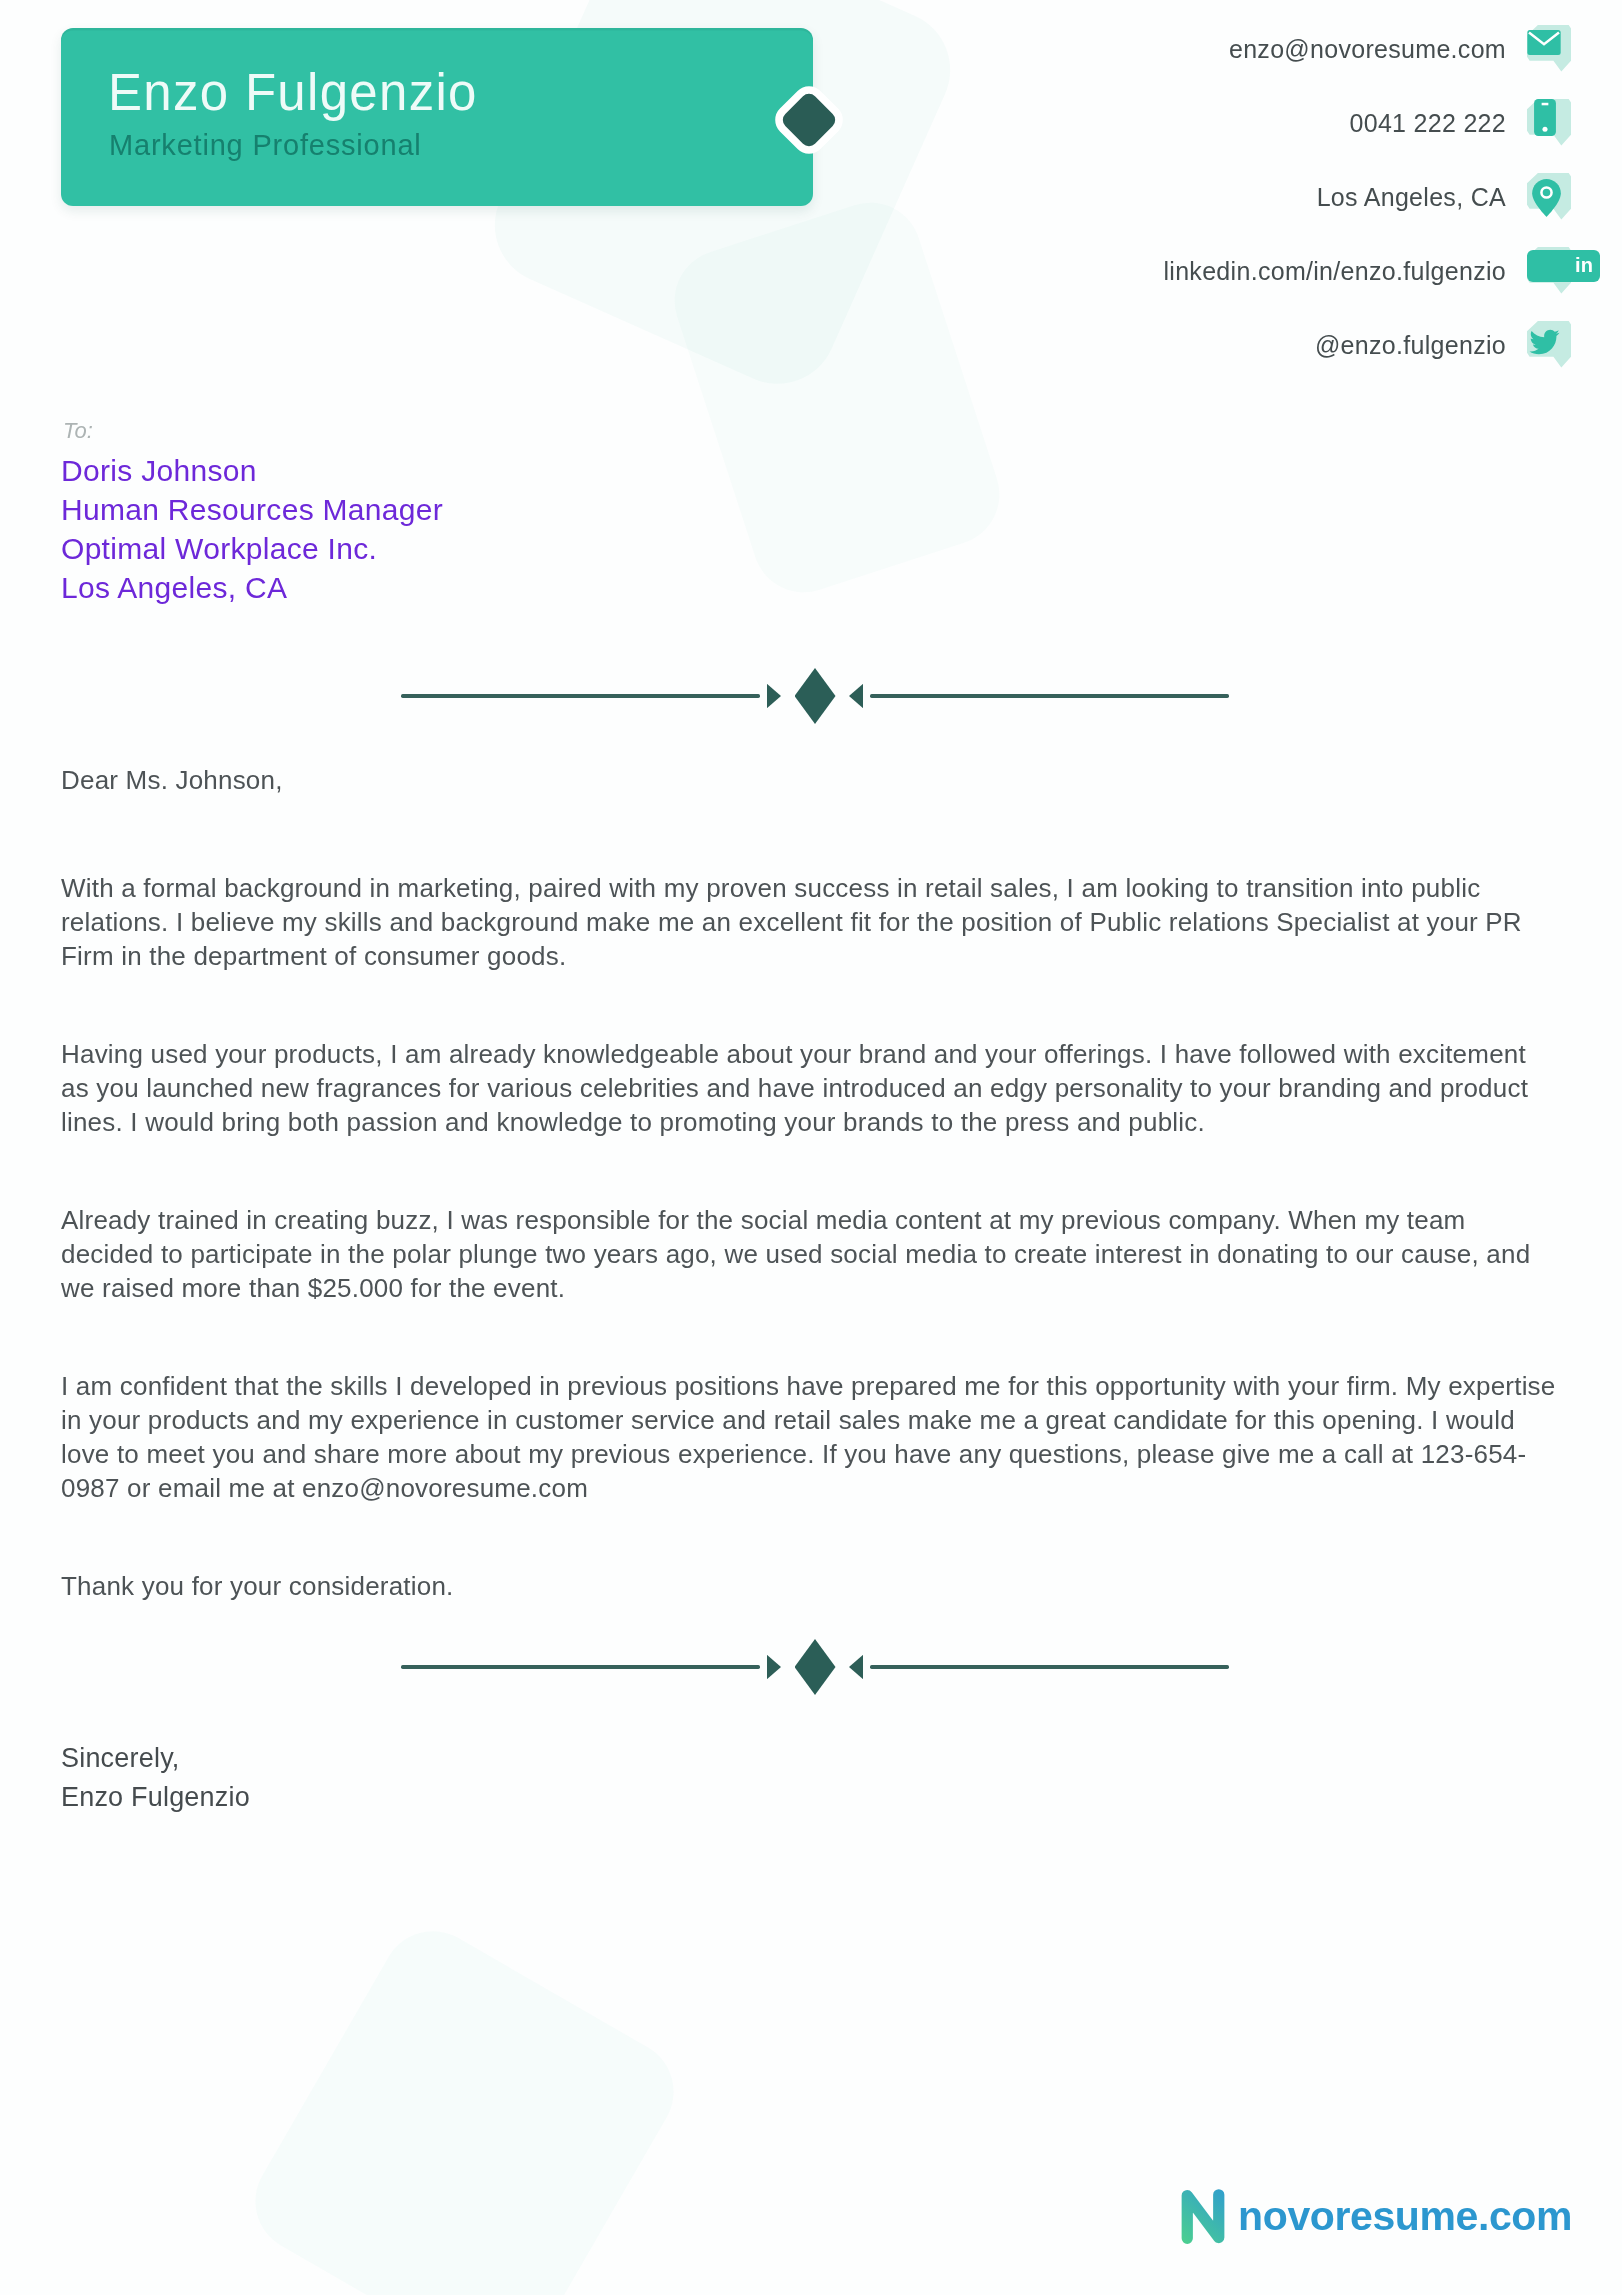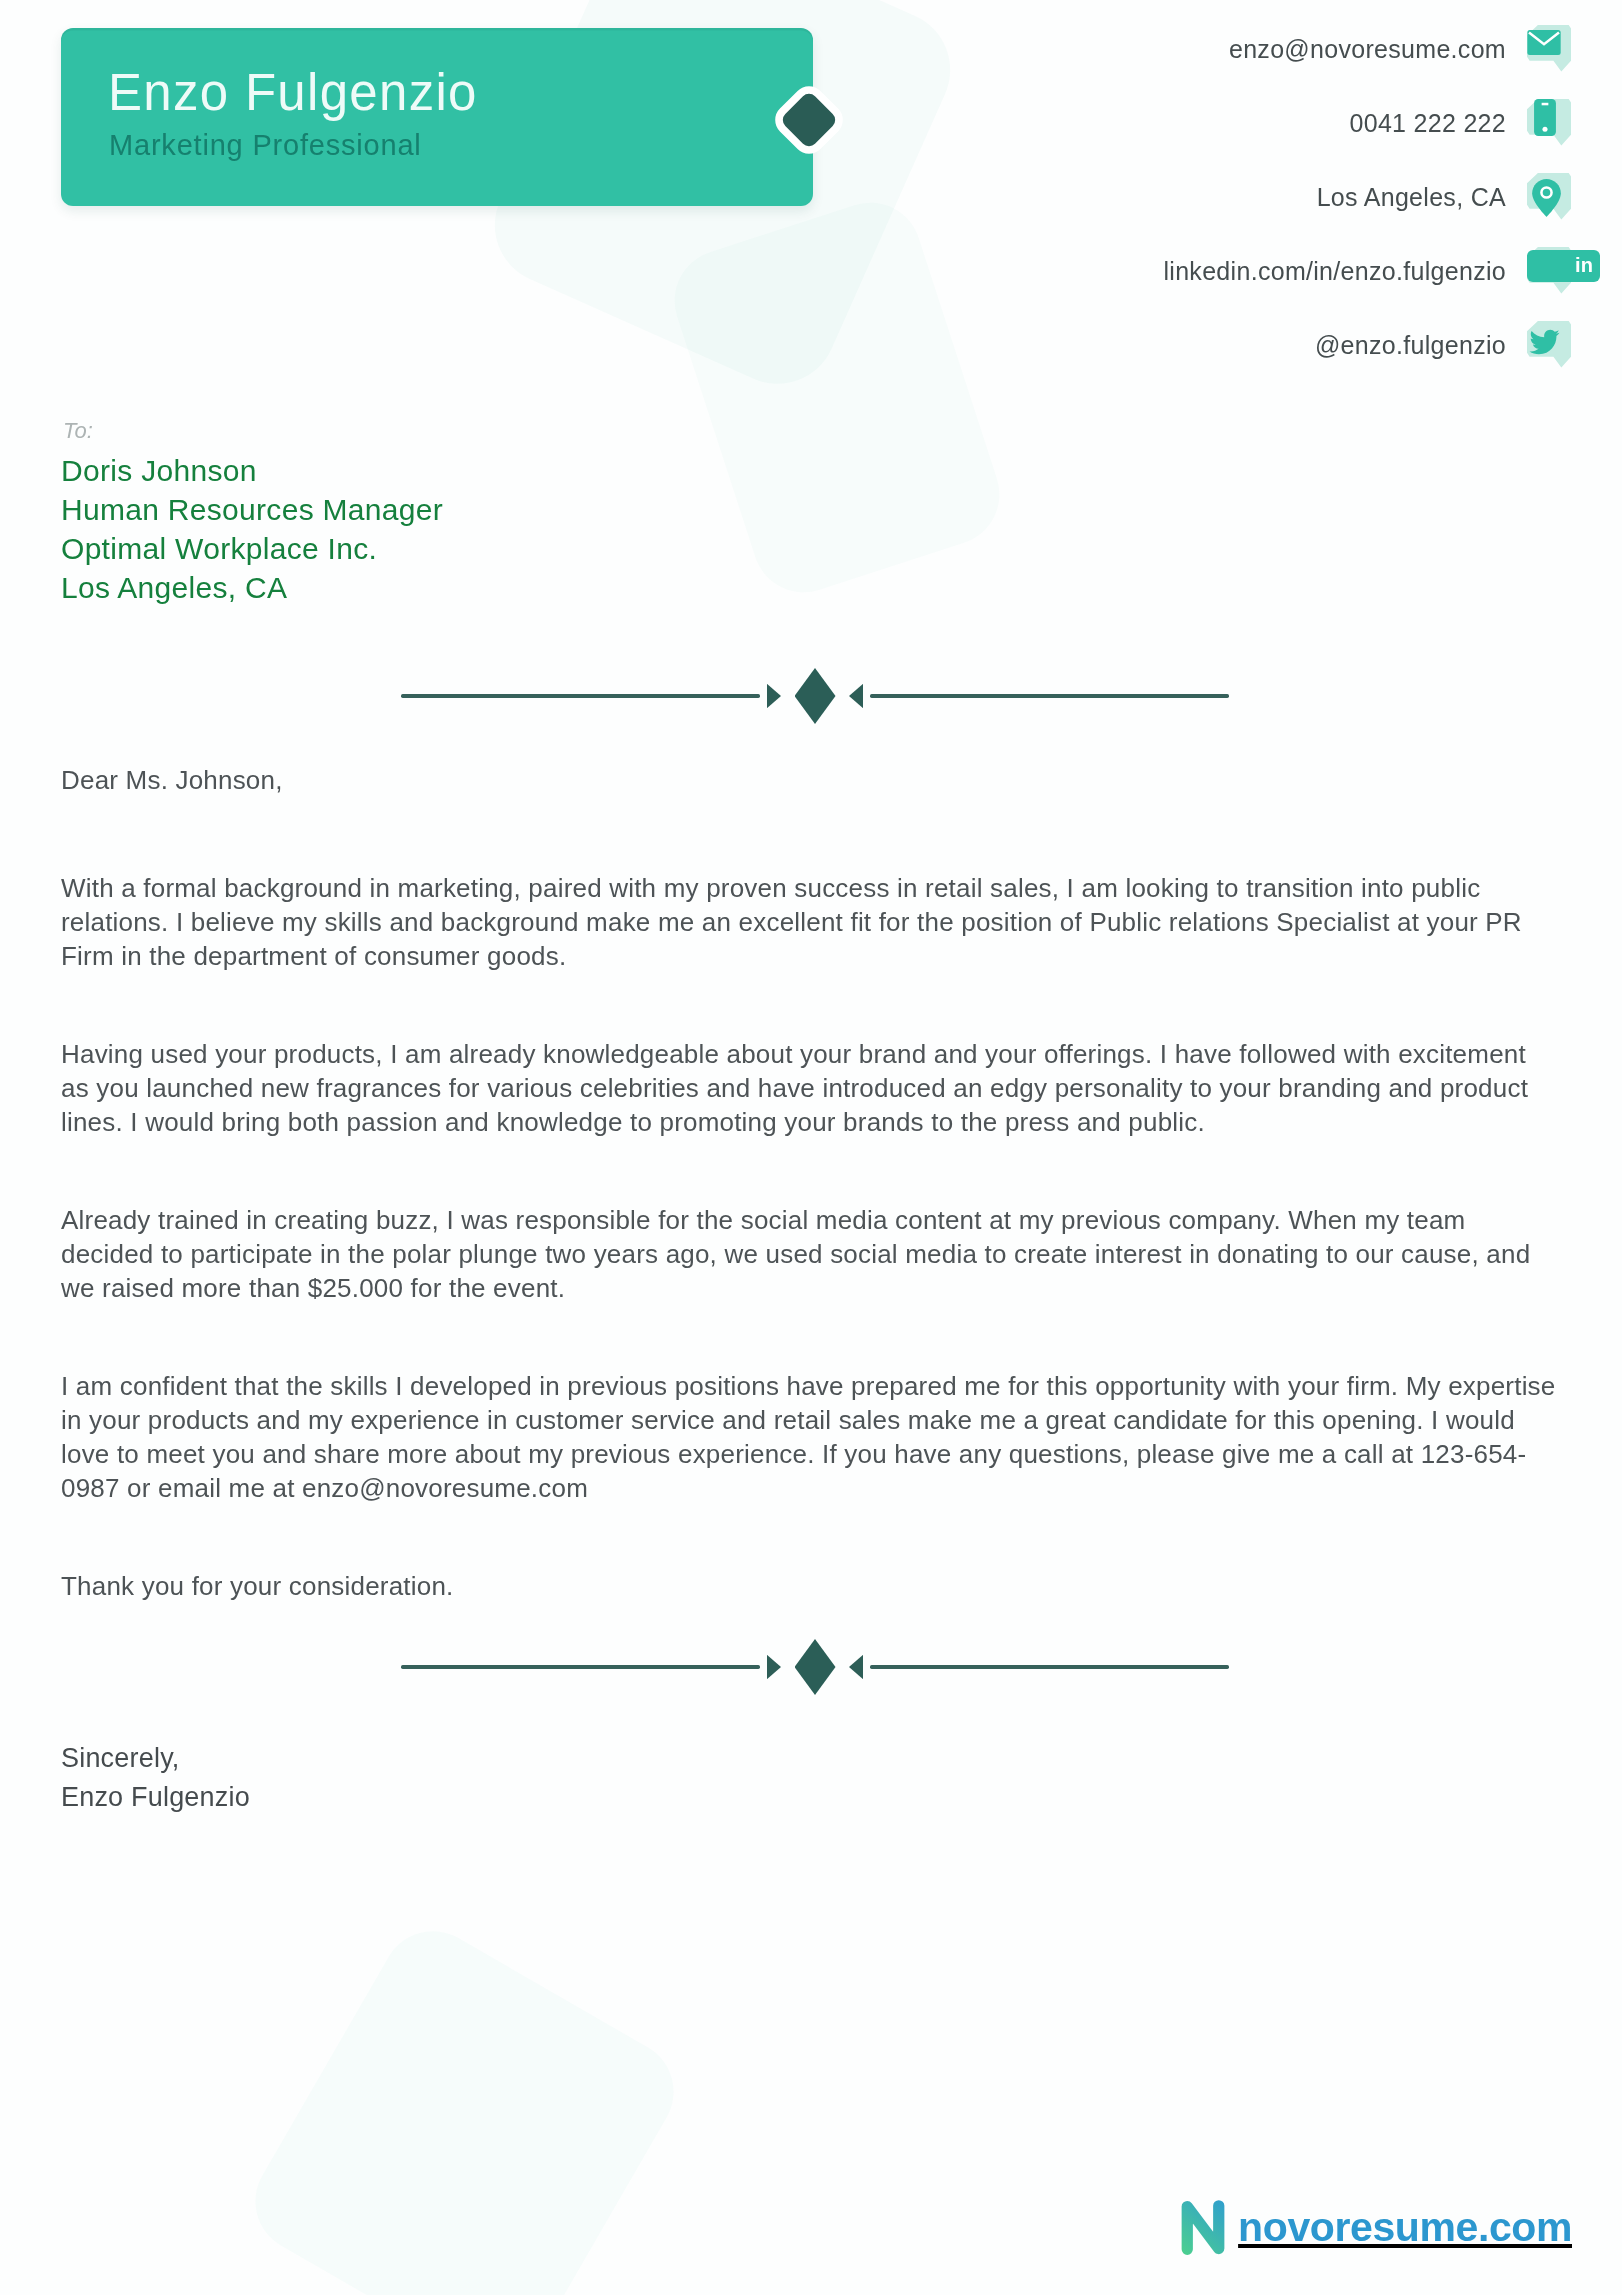--- a/index.html
+++ b/index.html
@@ -53,42 +53,42 @@
   .glyph-tw { left: 0px; top: 6.8px; }
   .li-badge {
     width: 32px; height: 32px; background: #2fbfa5; border-radius: 6px;
     color: #ffffff; font-weight: 700; font-size: 20px;
     display: flex; align-items: center; justify-content: center;
   }
 
   
   .to-label { position: absolute; left: 63px; top: 418px; font-size: 22px; font-style: italic; color: #adb4b4; }
   .recipient { position: absolute; left: 61px; top: 451px; }
-  .recipient-line { font-size: 30px; line-height: 39px; color: #15803d; letter-spacing: 0.3px; }
+  .recipient-line { font-size: 30px; line-height: 39px; color: #6d28d9; letter-spacing: 0.3px; }
 
   
   .divider { position: absolute; left: 401px; width: 828px; height: 56px; display: flex; align-items: center; }
   .divider-1 { top: 668px; }
   .divider-2 { top: 1639px; }
   .d-line { flex: 1; height: 3.4px; background: #36615b; border-radius: 1.7px; }
   .d-arrow-right { width: 14.4px; height: 25px; background: #2d5e57; clip-path: polygon(0% 0%, 100% 50%, 0% 100%); margin-left: 6.8px; }
   .d-arrow-left  { width: 14.4px; height: 25px; background: #2d5e57; clip-path: polygon(100% 0%, 0% 50%, 100% 100%); margin-right: 6.8px; }
   .d-diamond { width: 41px; height: 56px; background: #2b5e57; clip-path: polygon(50% 0%, 100% 50%, 50% 100%, 0% 50%); margin: 0 13.5px; }
 
   
   .letter { position: absolute; left: 61px; top: 763px; width: 1498px; font-size: 26px; line-height: 34px; color: #4d5356; letter-spacing: 0.2px; }
   .salutation { margin: 0 0 74px 0; }
   .letter p.body-par { margin: 0 0 64px 0; }
   .thanks { margin: 0; }
 
   
   .signoff { position: absolute; left: 61px; top: 1739px; font-size: 27px; line-height: 39px; color: #454b4e; letter-spacing: 0.2px; }
 
   
-  .footer { position: absolute; right: 51px; bottom: 36px; display: flex; align-items: center; text-decoration: underline; }
+  .footer { position: absolute; right: 51px; bottom: 47px; display: flex; align-items: center; }
   .brand-word { font-size: 41px; font-weight: 700; letter-spacing: -0.4px; color: #2c97cf; margin-left: 8.5px; }
 </style>
 </head>
 <body>
 
 <div class="page">
 
   <div class="wm wm1"></div>
   <div class="wm wm2"></div>
   <div class="wm wm3"></div>

